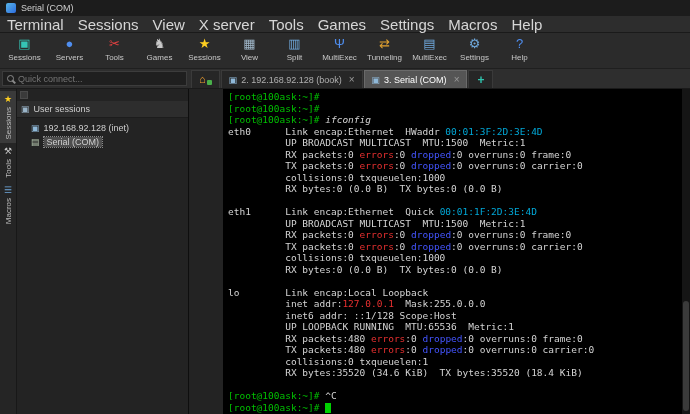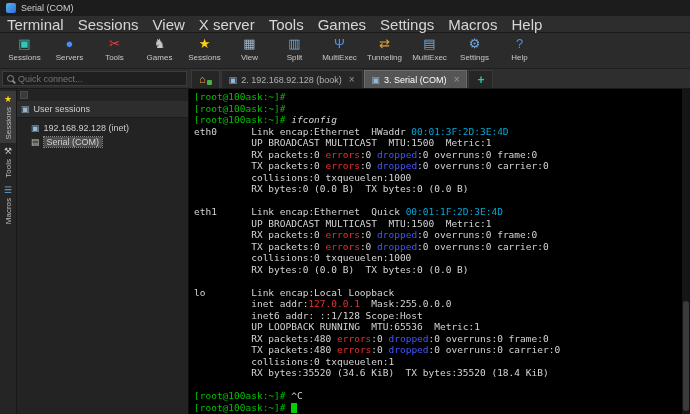--- a/index.html
+++ b/index.html
@@ -68,21 +68,21 @@
                  background:#2d2d2d; border-bottom:1px solid #1c1c1c; }
   .tree-header .hdr-icon { color:#9ab4c8; font-size:9px; }
   .tree-items { padding:3px 0; }
   .tree-item { display:flex; align-items:center; gap:4px; padding:2px 4px 2px 14px; white-space:nowrap; }
   .tree-item .ti-icon { font-size:9px; }
   .tree-item.selected .ti-label { background:#4e4e4e; outline:1px dotted #8a8a8a; padding:0 3px; }
 
   
   .terminal { flex:1; background:#000000; font-family:"DejaVu Sans Mono", monospace;
               font-size:9.5px; line-height:11.5px; padding:2px 10px 0 5px;
-              position:relative; overflow:hidden; min-width:0; }
+              position:relative; overflow:hidden; min-width:0;margin-left:34px; }
   .term-line { white-space:pre; }
   .cursor { display:inline-block; width:6px; height:10px; vertical-align:text-bottom; }
   .term-scrollbar { position:absolute; right:0; top:0; bottom:0; width:8px; background:#151515; }
   .term-thumb { position:absolute; right:1px; bottom:3px; width:6px; height:110px;
                 background:#3a3a3a; border-radius:3px; }
 </style>
 </head>
 <body>
 
 <div class="window">

